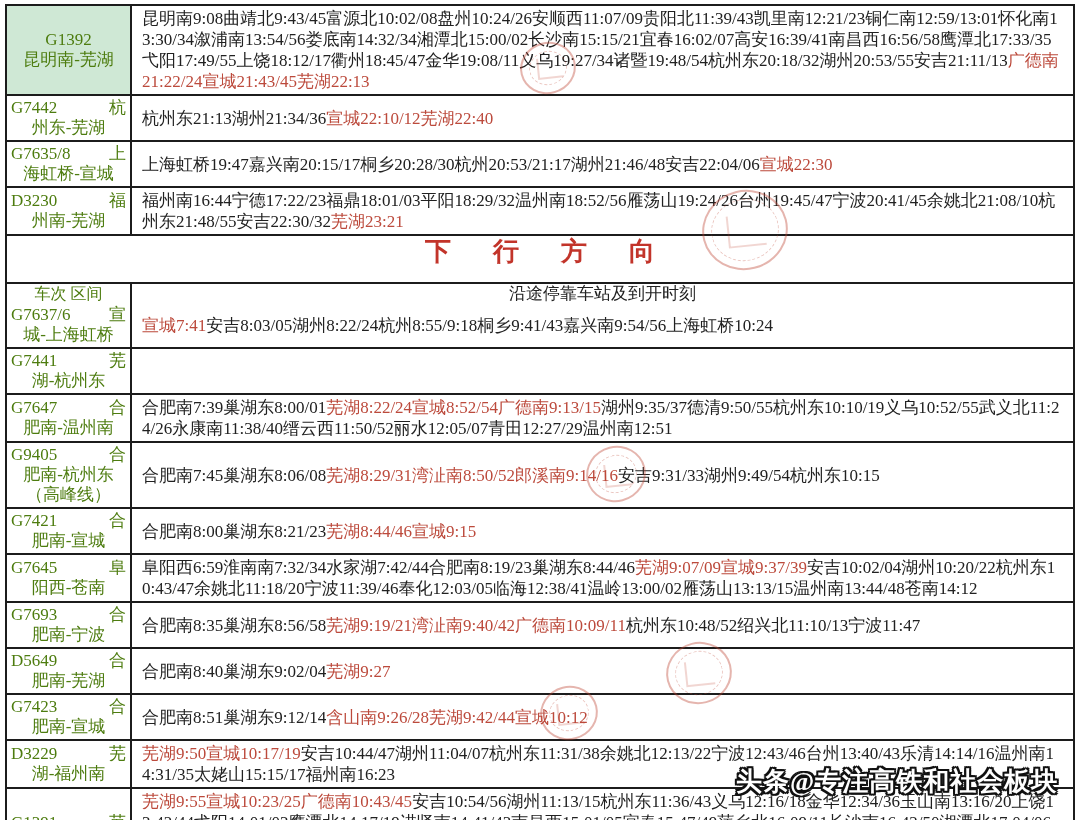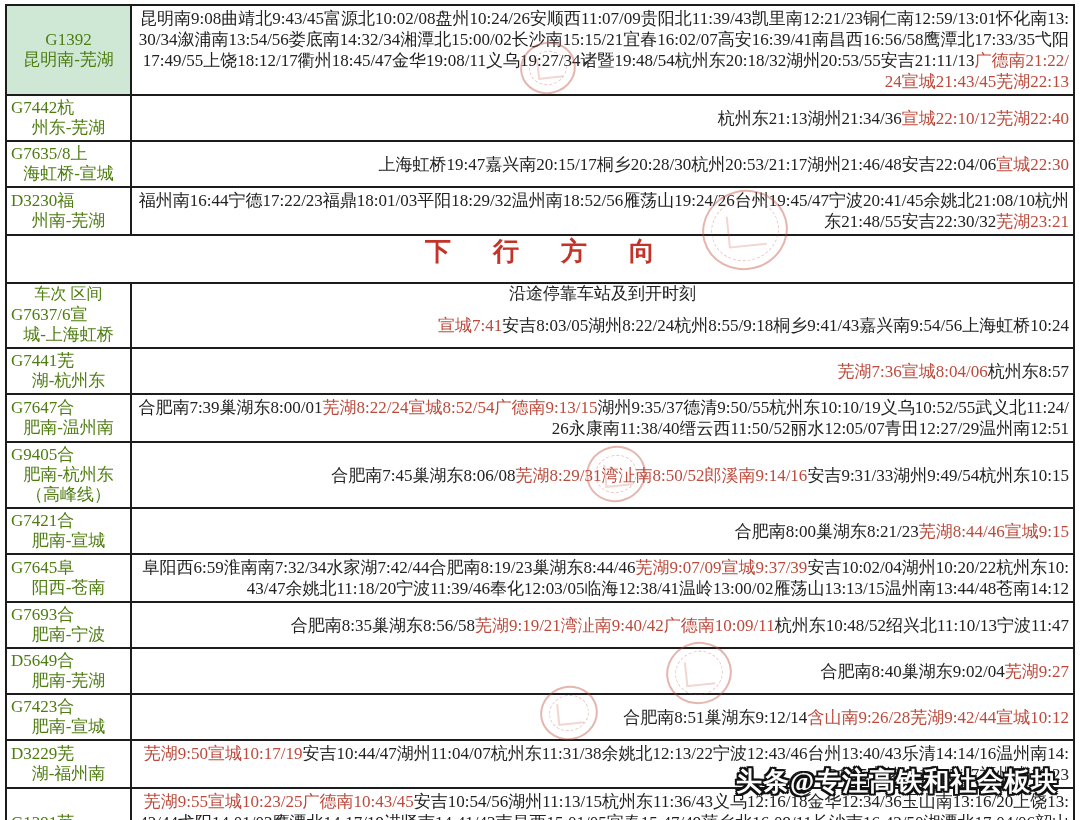--- a/index.html
+++ b/index.html
@@ -32,35 +32,34 @@
     flex: 0 0 125px;
     border-right: 2px solid #1c1c1c;
     padding: 2px 4px;
     font-size: 17px;
     line-height: 20px;
     color: #4d7c0f;
     display: flex;
     flex-direction: column;
     justify-content: center;
   }
-  .cell-left .l1 { display: flex; justify-content: flex-start; }
+  .cell-left .l1 { display: flex; justify-content: space-between; }
   .cell-left .l1.center { justify-content: center; }
   .cell-left .l2 { text-align: center; }
   .cell-left.green { background: #cfe8d5; }
   .cell-right {
     flex: 1 1 auto;
-    padding: 2px 4px;
+    padding: 2px 10px;
     font-size: 17px;
     line-height: 21px;
     color: #212121;
     word-break: break-all;
     display: flex;
     flex-direction: column;
     justify-content: center;
-    text-align: right;
   }
   .cell-right .txt { display: block; }
   .red { color: #bc4a3c; }
   .section-header {
     border-top: 2px solid #1c1c1c;
     text-align: center;
     font-size: 26px;
     font-weight: bold;
     color: #c2342a;
     letter-spacing: 42px;
@@ -198,23 +197,20 @@
           </div>
   </div>
         <div class="row">
     <div class="cell-left">
       <div class="l1">
         <span class="train-no">G7441</span>
               <span class="route-first">芜</span>
       </div>
       <div class="l2">湖-杭州东</div>
     </div>
-    <div class="cell-right">
-            <span class="txt"><span class="red">芜湖7:36宣城8:04/06</span><span>杭州东8:57</span></span>
-          </div>
   </div>
         <div class="row">
     <div class="cell-left">
       <div class="l1">
         <span class="train-no">G7647</span>
               <span class="route-first">合</span>
       </div>
       <div class="l2">肥南-温州南</div>
     </div>
     <div class="cell-right">

